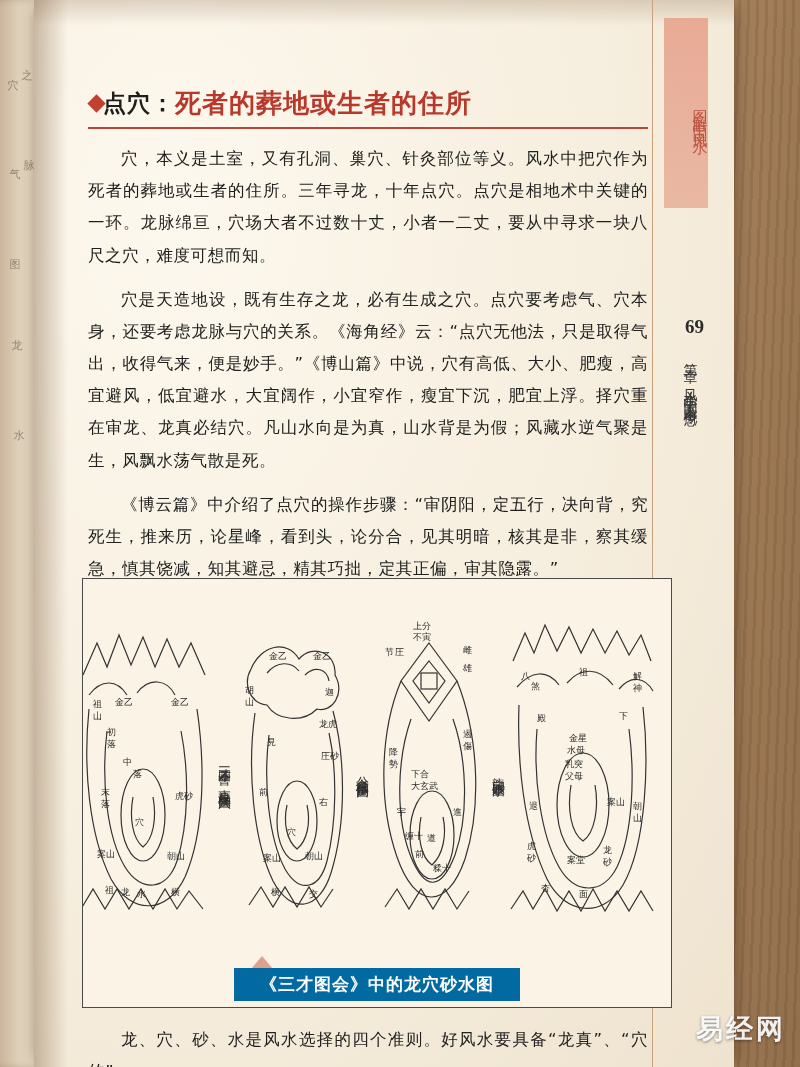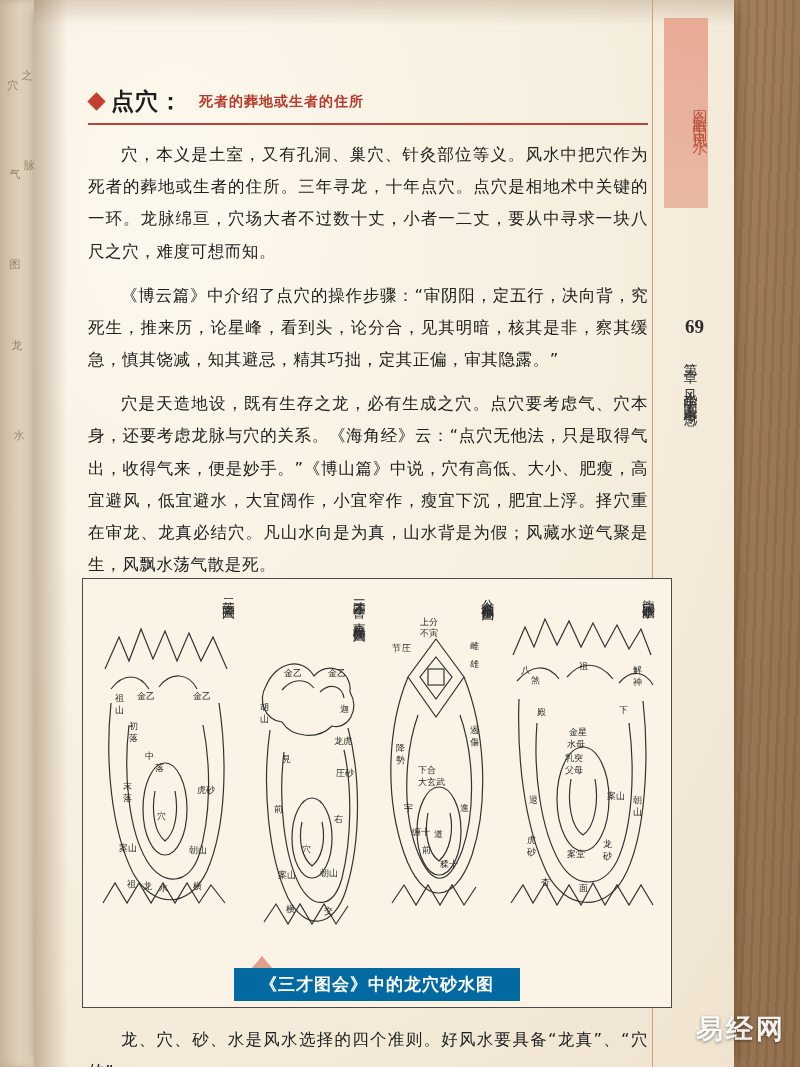--- a/index.html
+++ b/index.html
@@ -120,45 +120,44 @@
 
   
   .content {
     position: absolute;
     left: 54px; top: 86px;
     width: 570px;
   }
   .section-title {
     display: flex;
     align-items: center;
-    gap: 8px;
+    gap: 0;
     border-bottom: 2px solid #b8453a;
     padding-bottom: 6px;
     margin-bottom: 14px;
     width: 560px;
   }
   .diamond {
     width: 13px; height: 13px;
     background: #c2402f;
     transform: rotate(45deg);
     flex: none;
     margin-left: 2px;
   }
   .section-title .t1 {
     font-size: 23px;
     font-weight: bold;
     color: #1d1d1d;
     letter-spacing: 1px;
   }
   .section-title .t2 {
-    font-size: 14px;
+    font-size: 26px;
     font-weight: bold;
     color: #b8392b;
     letter-spacing: 1px;
-    margin-left: 8px;
   }
   p.body {
     font-size: 16.5px;
     line-height: 1.95;
     color: #20211f;
     margin: 12px 0 2px 0;
     text-align: justify;
     text-indent: 2em;
     letter-spacing: 0.6px;
     width: 560px;
@@ -180,21 +179,22 @@
     flex-direction: row-reverse;
     align-items: flex-start;
     justify-content: space-between;
     padding: 6px 10px 0 10px;
     box-sizing: border-box;
   }
   .fig-panel {
     position: relative;
     height: 370px;
     display: flex;
-    flex-direction: column;
+    flex-direction: row;
+    align-items: center;
   }
   .fig-caption-v {
     writing-mode: vertical-rl;
     font-size: 13px;
     letter-spacing: 2px;
     color: #2a2a2a;
     margin-bottom: 4px;
     white-space: nowrap;
   }
   .sketch { position: relative; }
@@ -271,22 +271,22 @@
     </div>
 
     <div class="content">
       <div class="section-title">
         <span class="diamond"></span>
         <span class="t1">点穴：</span>
         <span class="t2">死者的葬地或生者的住所</span>
       </div>
 
       <p class="body">穴，本义是土室，又有孔洞、巢穴、针灸部位等义。风水中把穴作为死者的葬地或生者的住所。三年寻龙，十年点穴。点穴是相地术中关键的一环。龙脉绵亘，穴场大者不过数十丈，小者一二丈，要从中寻求一块八尺之穴，难度可想而知。</p>
+      <p class="body">穴是天造地设，既有生存之龙，必有生成之穴。点穴要考虑气、穴本身，还要考虑龙脉与穴的关系。《海角经》云：“点穴无他法，只是取得气出，收得气来，便是妙手。”《博山篇》中说，穴有高低、大小、肥瘦，高宜避风，低宜避水，大宜阔作，小宜窄作，瘦宜下沉，肥宜上浮。择穴重在审龙、龙真必结穴。凡山水向是为真，山水背是为假；风藏水逆气聚是生，风飘水荡气散是死。</p>
       <p class="body">《博云篇》中介绍了点穴的操作步骤：“审阴阳，定五行，决向背，究死生，推来历，论星峰，看到头，论分合，见其明暗，核其是非，察其缓急，慎其饶减，知其避忌，精其巧拙，定其正偏，审其隐露。”</p>
-      <p class="body">穴是天造地设，既有生存之龙，必有生成之穴。点穴要考虑气、穴本身，还要考虑龙脉与穴的关系。《海角经》云：“点穴无他法，只是取得气出，收得气来，便是妙手。”《博山篇》中说，穴有高低、大小、肥瘦，高宜避风，低宜避水，大宜阔作，小宜窄作，瘦宜下沉，肥宜上浮。择穴重在审龙、龙真必结穴。凡山水向是为真，山水背是为假；风藏水逆气聚是生，风飘水荡气散是死。</p>
     </div>
 
     <div class="figure">
       <div class="fig-inner">
 
         <div class="fig-panel">
           <div class="fig-caption-v">龍穴砂水圖</div>
           <div class="sketch">
             <svg width="150" height="330" viewBox="0 0 150 330">
               <path class="vline" d="M6 52 L18 24 L27 44 L38 16 L50 42 L62 18 L74 44 L86 20 L98 44 L110 22 L122 46 L134 26 L144 52"></path>

